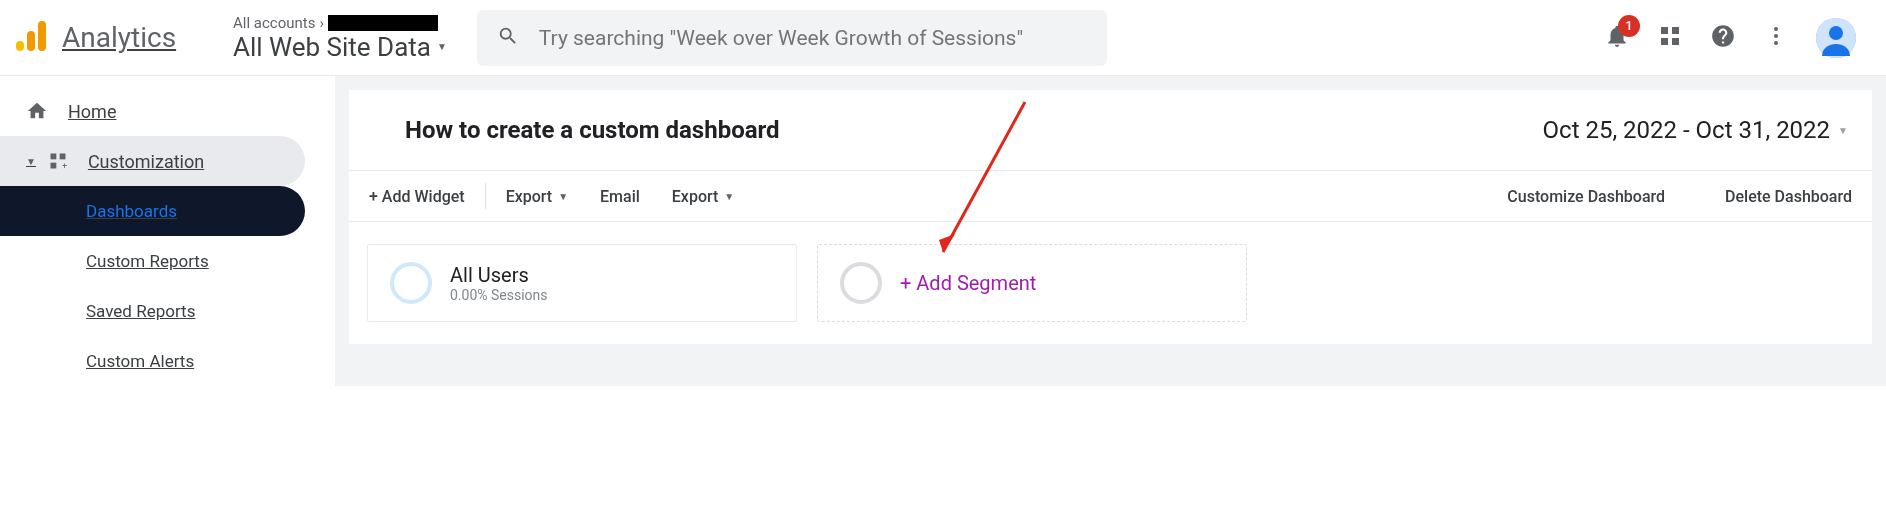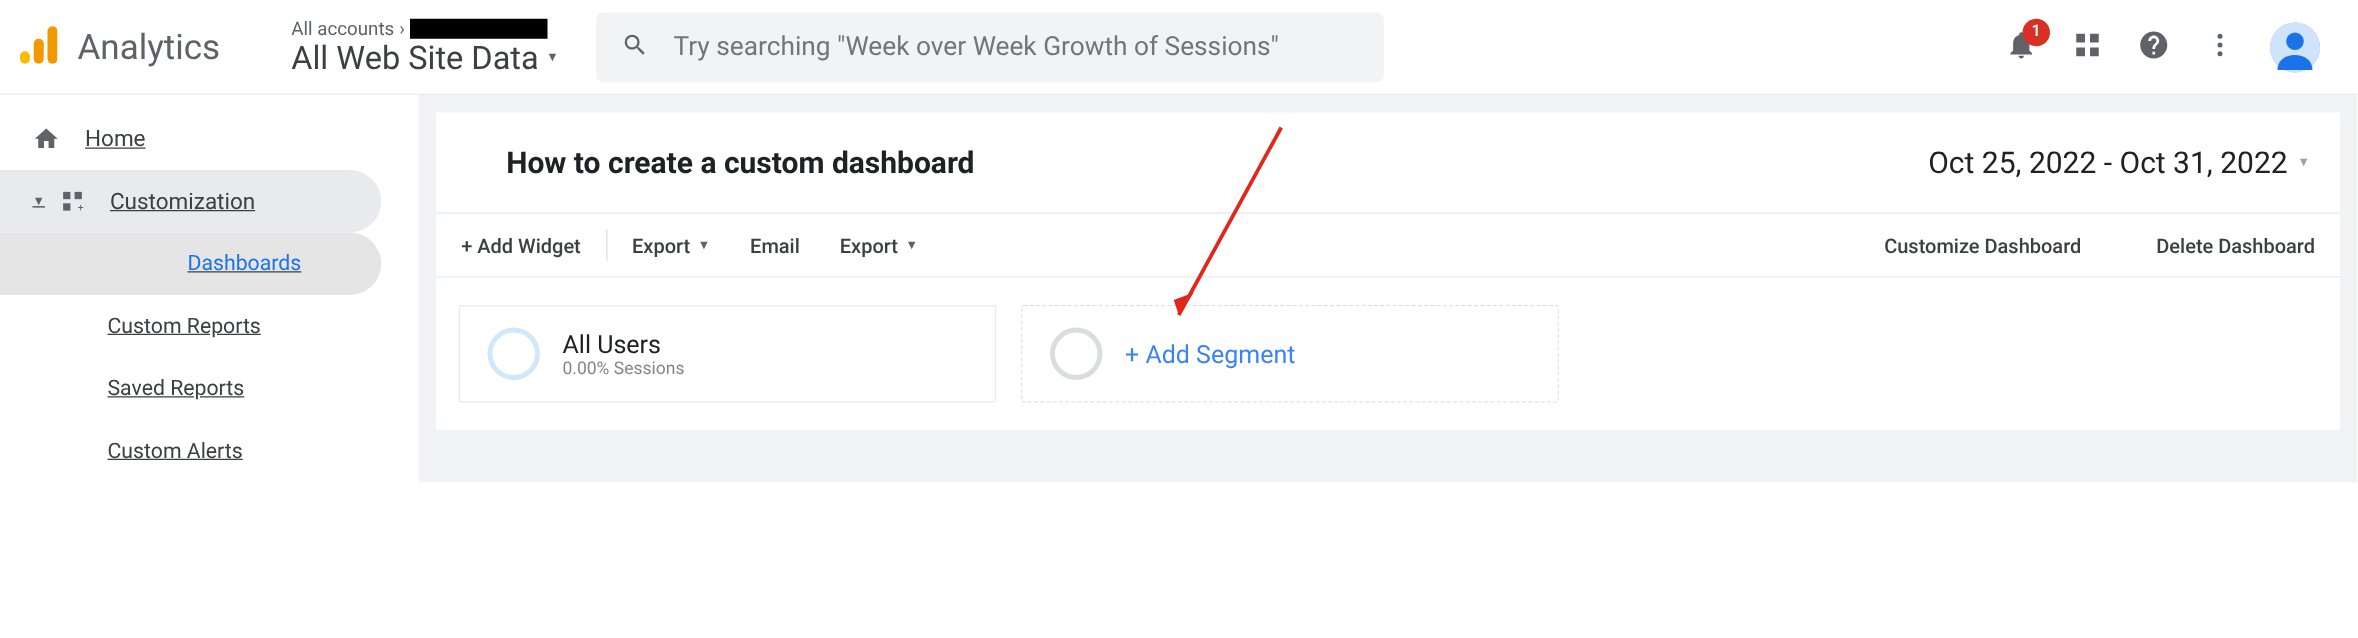--- a/index.html
+++ b/index.html
@@ -1,38 +1,38 @@
 <!DOCTYPE html>
 <html><head>
   <meta charset="utf-8">
   <style>
     * { margin: 0; padding: 0; box-sizing: border-box; font-family: Roboto, Arial, sans-serif; }
     body { background: #fff; color: #3c4043; width: 1886px; }
 
     .topbar { display: flex; align-items: center; height: 76px; border-bottom: 1px solid #e8eaed; padding: 0 10px; }
-    .logo-block { display: flex; align-items: center; gap: 16px; padding-left: 6px; width: 205px;}
+    .logo-block { display: flex; align-items: center; gap: 16px; padding-left: 6px; width: 205px; text-decoration: underline;}
     .logo-text { font-size: 28px; color: #5f6368; }
     .account-block { display:flex; flex-direction:column; justify-content:center; margin-left:18px; }
     .account-row { font-size: 15px; color:#5f6368; display:flex; align-items:center; gap:4px;}
     .view-row { font-size: 26px; color:#3c4043; display:flex; align-items:center; gap:6px;}
 
     .search-box { flex:0 0 auto; margin-left:30px; background:#f1f3f4; height:56px; width:630px; border-radius:6px; display:flex; align-items:center; padding:0 20px; gap:20px;}
     .search-box input { border:none; background:transparent; font-size:21px; color:#5f6368; width:100%; outline:none; }
 
     .topbar-right { margin-left:auto; display:flex; align-items:center; gap:28px; padding-right:20px;}
     .notif-wrap { position:relative; }
     .notif-badge { position:absolute; top:-8px; right:-10px; background:#d93025; color:#fff; border-radius:50%; width:22px; height:22px; font-size:13px; display:flex; align-items:center; justify-content:center; font-weight:500;}
     .avatar { width:40px; height:40px; border-radius:50%; background:#8ab4f8;}
 
     .body-row { display:flex; }
     .sidebar { width:335px; background:#fff; padding-top:10px;text-decoration:underline;}
     .nav-item { display:flex; align-items:center; height:50px; padding-left:26px; gap:20px; font-size:18px; color:#3c4043; border-radius:0 25px 25px 0; margin-right:30px; cursor:pointer;}
     .nav-item.section { background:#e8eaed; color:#3c4043; }
     .nav-item.sub { padding-left:86px; font-size:17px; color:#3c4043; }
-    .nav-item.sub.active { background:#e5e5e5; color:#1a73e8;justify-content:center; }
+    .nav-item.sub.active { background:#0f172a; color:#1a73e8; }
     .section-caret { display:flex; align-items:center; gap:12px;}
     .reports-header { font-size:13px; letter-spacing:1px; color:#5f6368; padding:30px 0 12px 26px; font-weight:500;}
 
     .main { flex:1; background:#f1f3f4; padding:0 14px;}
     .card { background:#fff; margin-top:14px;}
     .dash-header { display:flex; align-items:center; justify-content:space-between; padding:26px 24px;}
     .dash-title { font-size:24px; font-weight:700; color:#202124;margin-left:32px;}
     .date-btn { display:flex; align-items:center; gap:8px; font-size:24px; color:#202124; cursor:pointer;}
 
     .toolbar { display:flex; align-items:center; border-top:1px solid #e8eaed; border-bottom:1px solid #e8eaed; padding:0 4px; height:52px; font-size:16px; font-weight:500; color:#3c4043;}
@@ -197,21 +197,21 @@
         <div class="seg-card">
           <div class="seg-circle" style="border:4px solid #cfe8fb;"></div>
           <div class="seg-text">
             <div class="t1">All Users</div>
             <div class="t2">0.00% Sessions</div>
           </div>
         </div>
         <div class="seg-card dashed">
           <div class="seg-circle" style="border:4px solid #dadce0;"></div>
           <div class="seg-text">
-            <div class="t1" style="color:#3b82f6;">+ Add Segment</div>
+            <div class="t1" style="color:#a21caf;">+ Add Segment</div>
           </div>
         </div>
       </div>
     </div>
 
     <svg class="arrow-annot" style="left:590px; top:16px;" width="120" height="180">
       <line x1="100" y1="10" x2="18" y2="160" stroke="#e1261c" stroke-width="3"></line>
       <polygon points="18,160 30,142 14,148" fill="#e1261c"></polygon>
     </svg>
   </div>

